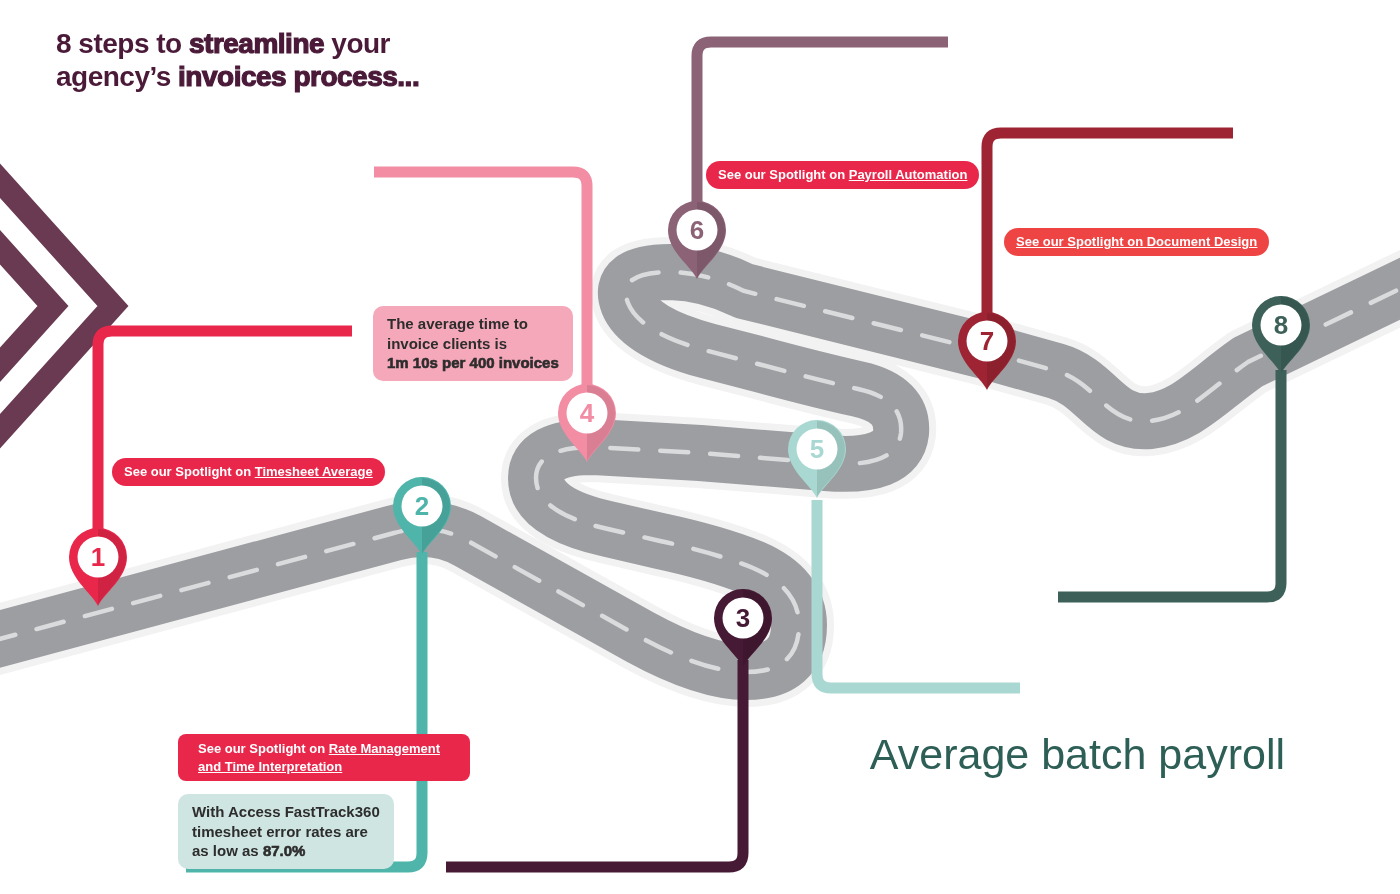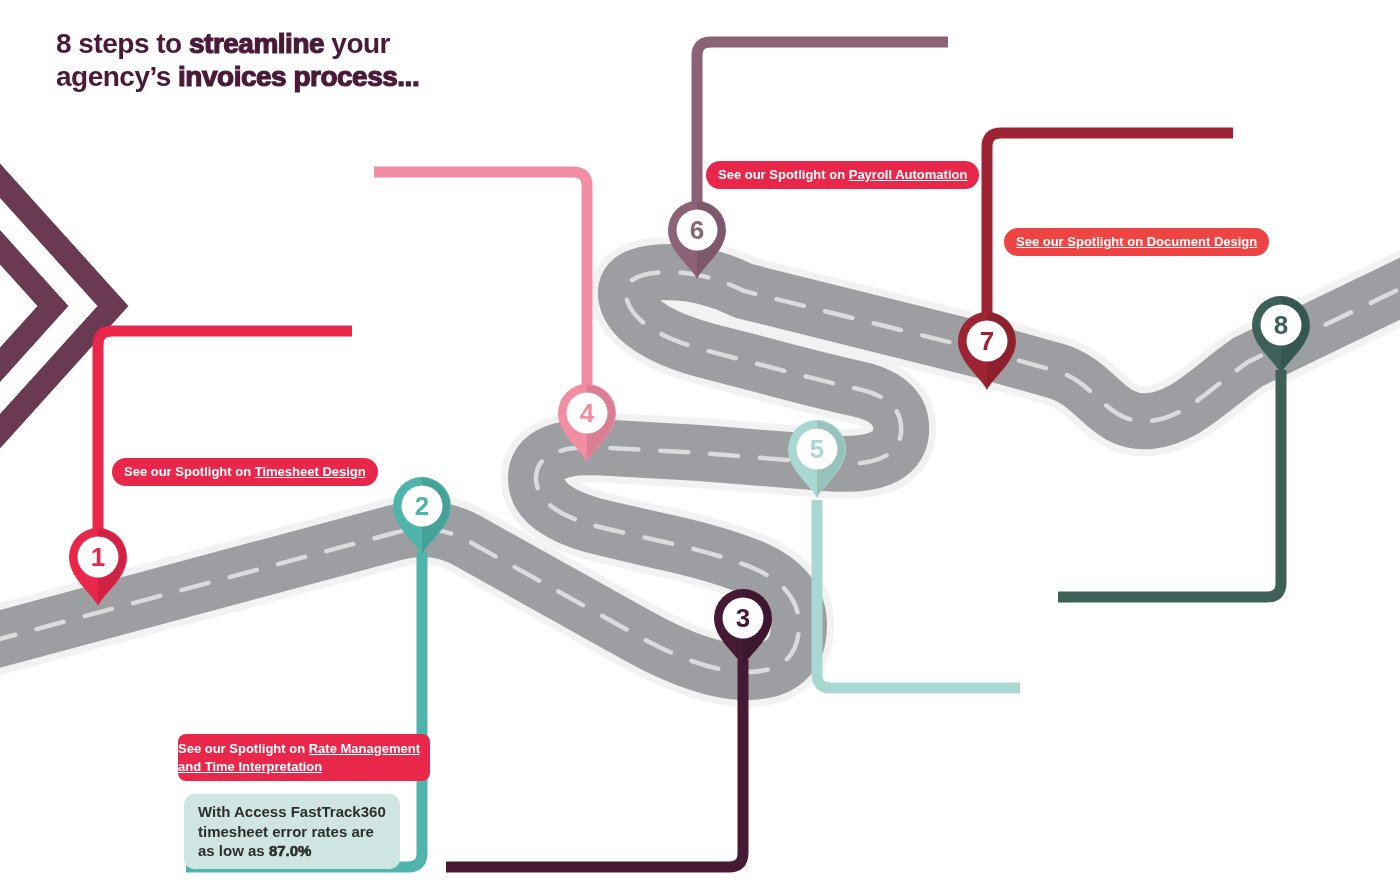--- a/index.html
+++ b/index.html
@@ -8,21 +8,21 @@
   .stage svg.base{position:absolute;left:0;top:0;z-index:1;}
   .overlay{position:absolute;z-index:3;}
 
   .title{left:56px;top:28px;width:640px;font-size:28px;line-height:1.17;font-weight:bold;
          letter-spacing:-0.5px;color:#4a1a38;}
   .heavy{-webkit-text-stroke:1.2px currentColor;}
 
   .badge{background:#e8274b;color:#fff;font-weight:bold;font-size:13px;line-height:1.35;
          padding:5px 12px;border-radius:14px;white-space:nowrap;}
   .badge .lnk{text-decoration:underline;cursor:pointer;margin-top:39px;}
-  .badge.wrap{white-space:normal;width:252px;border-radius:8px;padding:6px 0;}
+  .badge.wrap{white-space:normal;width:252px;border-radius:8px;padding:6px 20px;}
 
   .infobox{border-radius:10px;color:#2d2d2d;font-size:15px;line-height:1.3;font-weight:bold;
            padding:8px 14px;}
   .infobox .emph{-webkit-text-stroke:0.6px currentColor;}
 
   .stat{right:115px;top:732px;text-align:right;font-size:43px;line-height:1.06;color:#2d5f56;}
   .stat .emph{font-weight:bold;-webkit-text-stroke:1.2px currentColor;}
 
   .pin{position:absolute;width:62px;height:80px;z-index:4;}
   .pin svg{position:absolute;left:0;top:0;}
@@ -59,43 +59,49 @@
       <path d="M 1281 370 L 1281 583 Q 1281 597 1267 597 L 1058 597" stroke="#3d6158"></path>
     </g>
   </svg>
 
   <div class="overlay title">
     <span>8 steps to </span><span class="heavy">streamline</span><span> your</span><br>
     <span>agency’s </span><span class="heavy">invoices process...</span>
   </div>
 
   <div class="overlay badge" style="left: 112px; top: 458px; background-color: rgb(232, 39, 75);">
-    <span>See our Spotlight on </span><span class="lnk">Timesheet Design</span>
+    <span>See our Spotlight on </span><span class="lnk">Timesheet Average</span>
   </div>
 
   <div class="overlay badge wrap" style="left: 178px; top: 734px; background-color: rgb(232, 39, 75);">
     <span>See our Spotlight on </span><span class="lnk">Rate Management and Time Interpretation</span>
   </div>
 
   <div class="overlay badge" style="left: 706px; top: 161px; background-color: rgb(232, 39, 75);">
     <span>See our Spotlight on </span><span class="lnk">Payroll Automation</span>
   </div>
 
   <div class="overlay badge" style="left: 1004px; top: 228px; background-color: #ef4444; text-decoration: underline;">
     <span>See our Spotlight on </span><span class="lnk">Document Design</span>
   </div>
 
+  <div class="overlay infobox" style="left: 373px; top: 306px; background-color: rgb(245, 168, 186);">
+    <div>The average time to</div>
+    <div>invoice clients is</div>
+    <div class="emph">1m 10s per 400 invoices</div>
+  </div>
 
-  <div class="overlay infobox" style="left: 178px; top: 794px; background-color: rgb(207, 229, 225); margin-left: 6px;">
+  <div class="overlay infobox" style="left: 178px; top: 794px; background-color: rgb(207, 229, 225);">
     <div>With Access FastTrack360</div>
     <div>timesheet error rates are</div>
     <div><span>as low as </span><span class="emph">87.0%</span></div>
   </div>
 
   <div class="overlay stat">
+    <div>Average batch payroll</div>
   </div>
 
   <div class="pin" style="left:67px;top:528px">
     <svg viewBox="0 0 62 80" width="62" height="80">
         <path d="M31 78 C24 64 2 50 2 29 A29 29 0 1 1 60 29 C60 50 38 64 31 78 Z" fill="#e8274b"></path>
         <path class="pin-shade" d="M31 1 A28 28 0 0 1 59 29 C59 50 38 63 31 77 Z"></path>
         <circle cx="31" cy="29" r="20.5" fill="#fff"></circle>
       </svg>
     <span class="pin-num" style="color: rgb(232, 39, 75);">1</span>
   </div>

